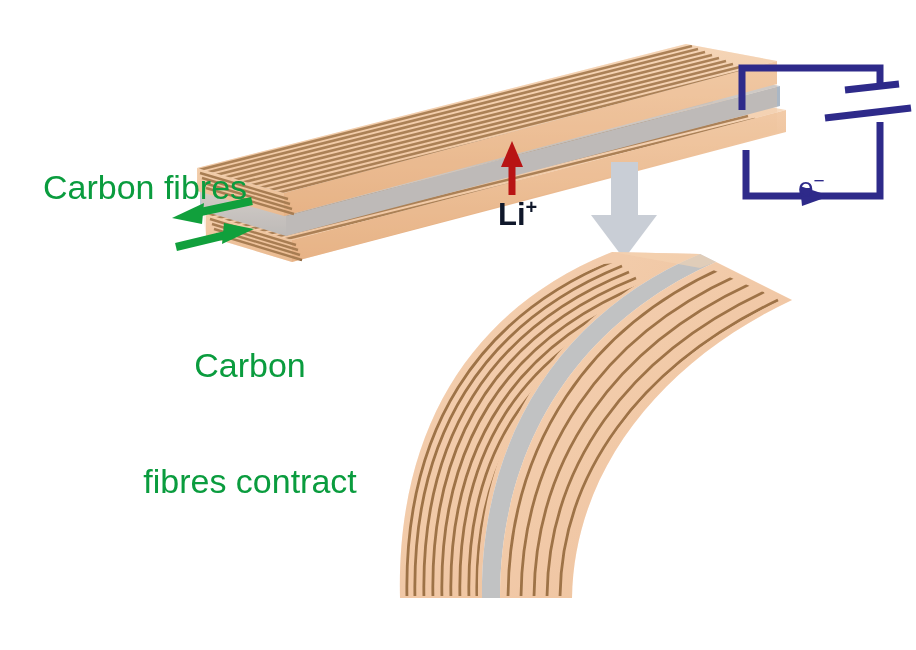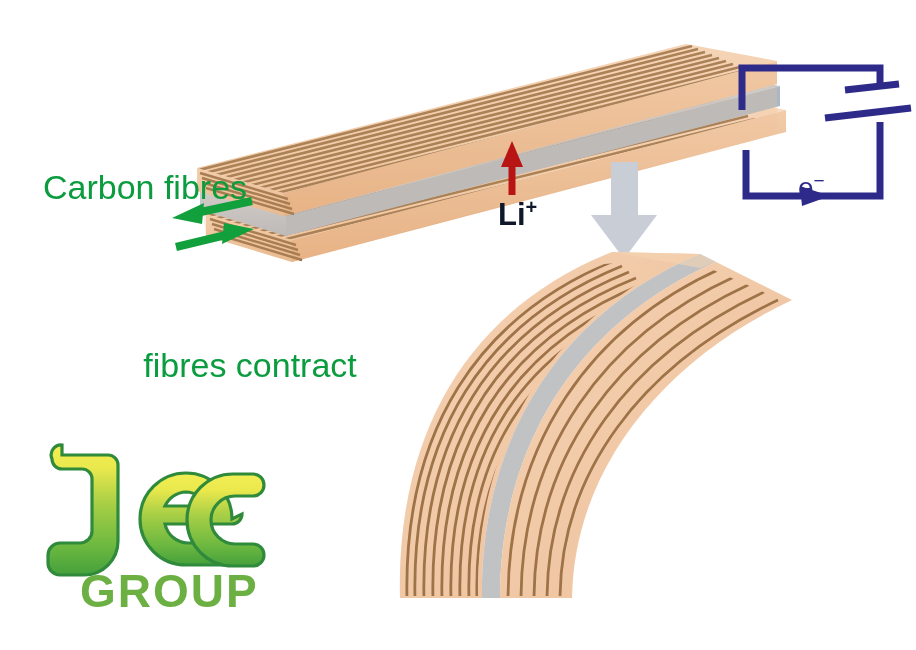--- a/index.html
+++ b/index.html
@@ -222,44 +222,22 @@
       <polygon points="612,252 700,254 716,262 700,268" fill="#f5d3b3" opacity="0.6"></polygon>
     </g>
 
   </svg>
 
   <div class="lbl lbl-green" id="expand-label">
     <div>Carbon fibres</div>
   </div>
 
   <div class="lbl lbl-green" id="contract-label">
+    <div>Carbon</div>
     <div>fibres contract</div>
   </div>
 
   <div class="lbl lbl-red" id="li-label"><span>Li</span><sup>+</sup></div>
 
   <div class="lbl lbl-navy" id="e-label"><span>e</span><sup>−</sup></div>
 
-  <div id="jec-logo">
-    <svg width="262" height="180" viewBox="0 0 262 180">
-      <g fill="url(#gLogo)" stroke="#2f8a3c" stroke-width="3.2">
-
-        <path d="M30,18 h46 a10,10 0 0 1 10,10 v76
-                 a34,34 0 0 1 -34,34 h-24 a12,12 0 0 1 -12,-12 v-8
-                 a12,12 0 0 1 12,-12 h20 a12,12 0 0 0 12,-12 v-52
-                 a10,10 0 0 0 -10,-10 h-20 a10,10 0 0 1 -10,-10
-                 a10,10 0 0 1 10,-14 z"></path>
-
-        <path d="M148,82 a46,46 0 0 0 -46,-46 a46,46 0 0 0 -46,46 v0
-                 a46,46 0 0 0 46,46 h36 a11,11 0 0 0 0,-22 h-34
-                 a24,24 0 0 1 -23,-19 h67 a10,10 0 0 0 10,-10 z
-                 M81,69 a24,24 0 0 1 21,-14 a24,24 0 0 1 21,14 z" transform="translate(52,0)"></path>
-
-        <path d="M248,48 a11,11 0 0 0 -11,-11 h-20
-                 a46,46 0 0 0 -46,46 a46,46 0 0 0 46,46 h20
-                 a11,11 0 0 0 0,-22 h-18 a24,24 0 0 1 -24,-24
-                 a24,24 0 0 1 24,-24 h18 a11,11 0 0 0 11,-11 z" transform="translate(-16,0)"></path>
-      </g>
-      <text x="48" y="170" fill="#6cb043" font-family="Liberation Sans, sans-serif" font-size="46" font-weight="bold" letter-spacing="2">GROUP</text>
-    </svg>
-  </div>
 
 </div>
 
 </body></html>

